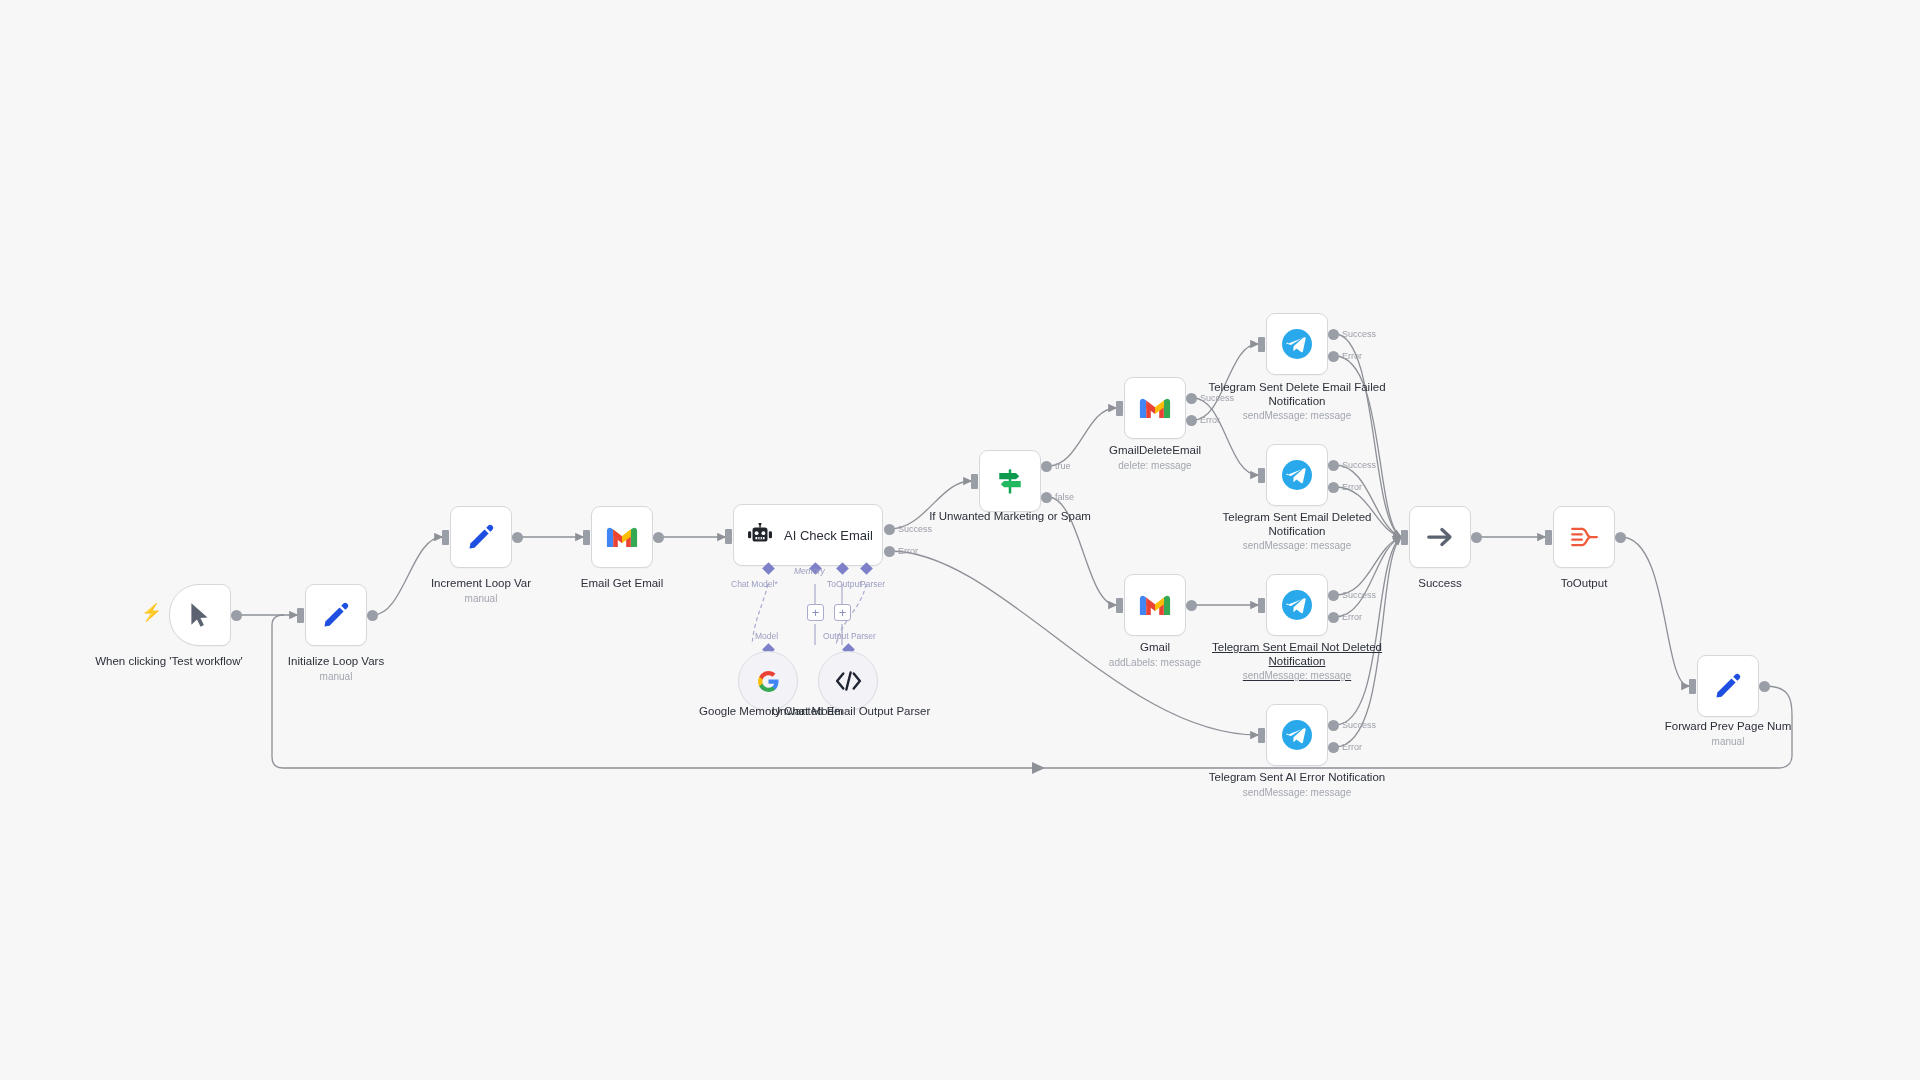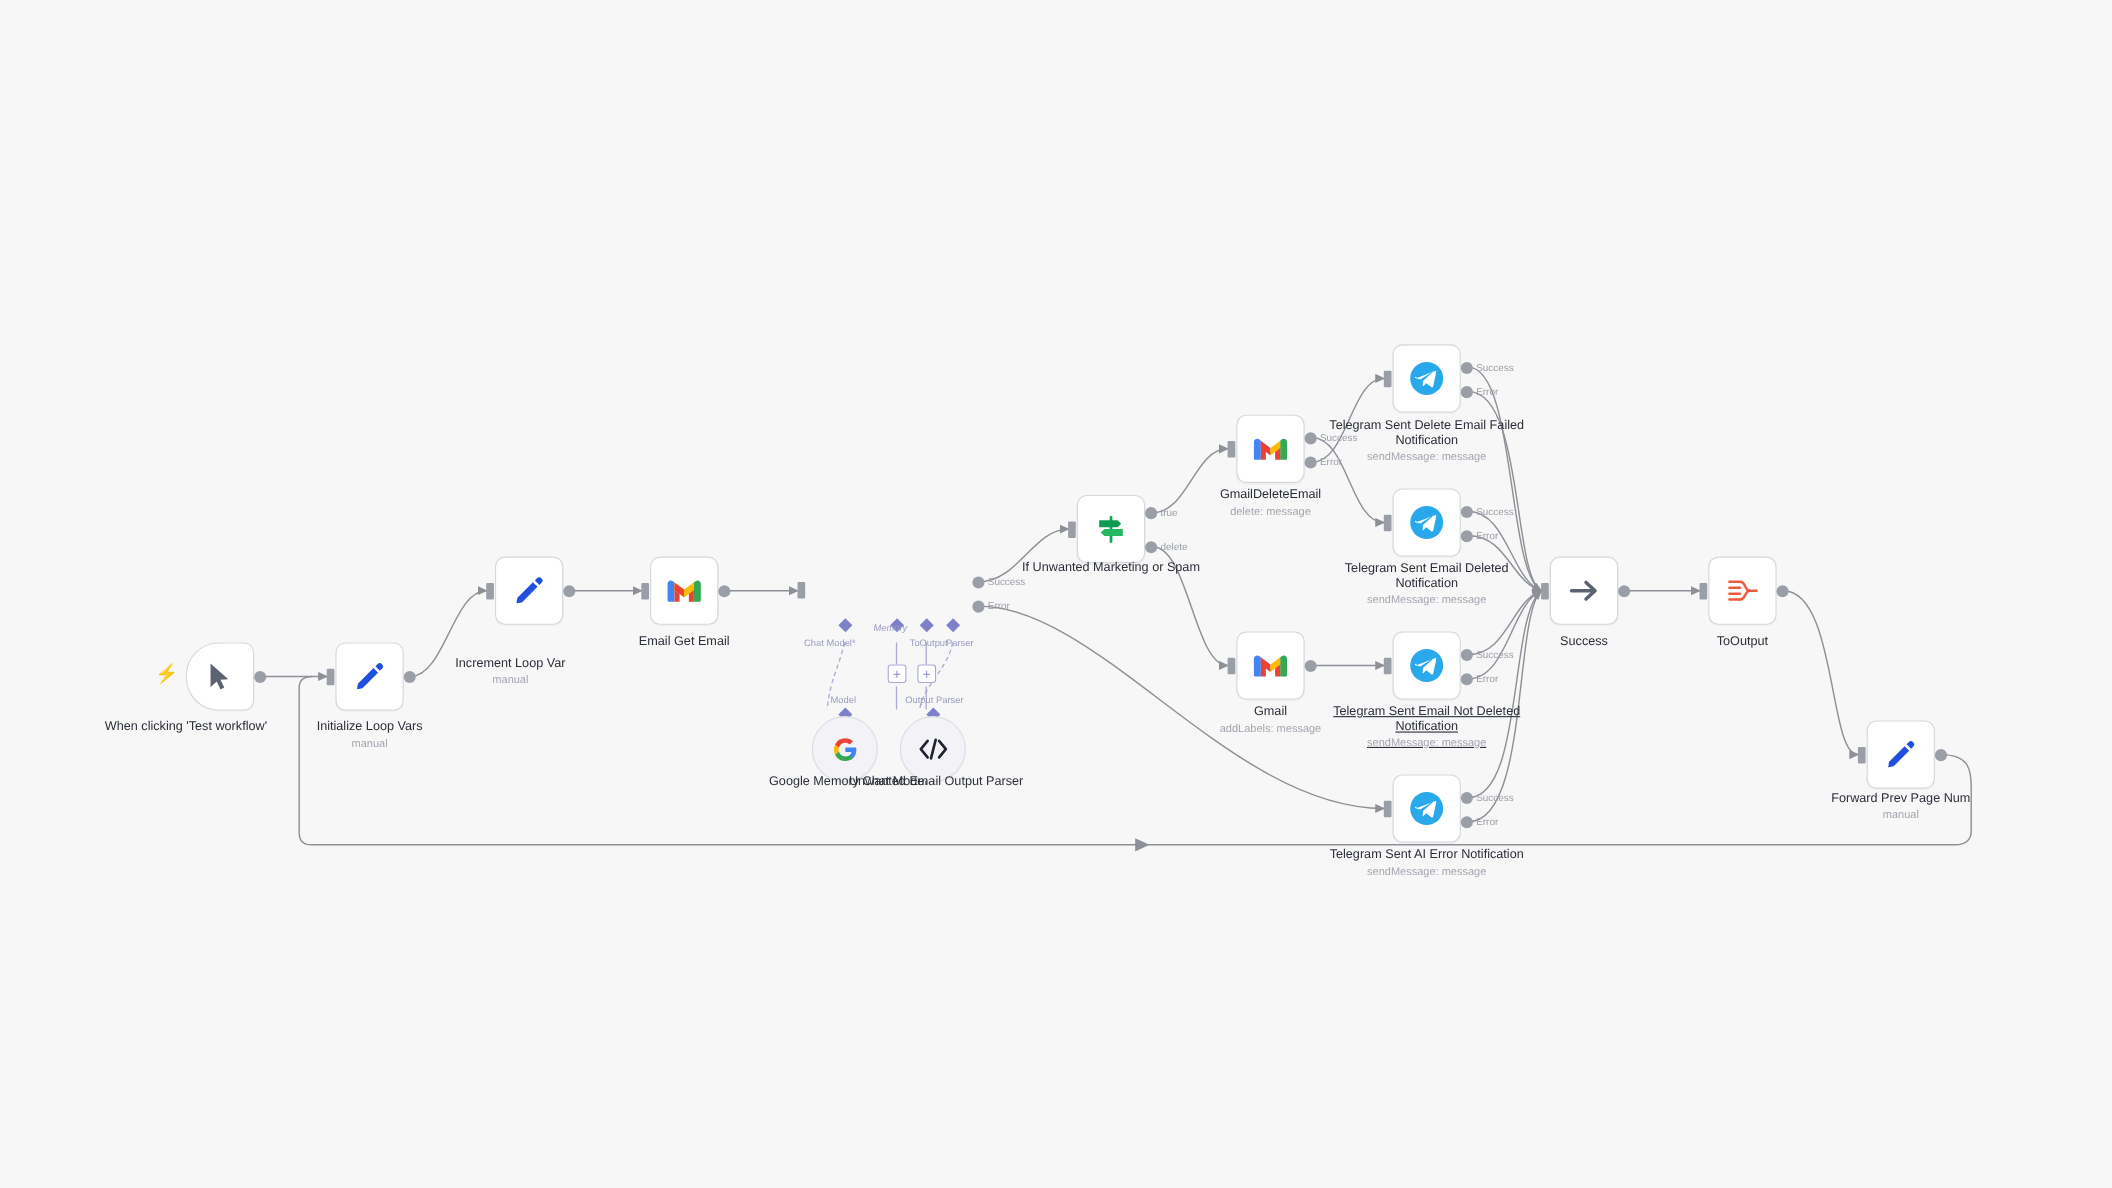--- a/index.html
+++ b/index.html
@@ -216,21 +216,21 @@
   </div>
   <div class="port-in" style="left:297px; top:608px;"></div>
   <div class="port" style="left:367px; top:610px;"></div>
 
   <div class="node square" style="left:450px; top:506px;">
     <svg class="icon-svg" width="30" height="30" viewBox="0 0 24 24">
       <path d="M3.5 17.2 L14.8 5.9 L18.1 9.2 L6.8 20.5 L2.8 21.2 Z" fill="#1f4fe0"></path>
       <path d="M16.2 4.5 L17.7 3.0 A2.1 2.1 0 0 1 21.0 6.3 L19.5 7.8 Z" fill="#1f4fe0"></path>
     </svg>
   </div>
-  <div class="caption" style="left:364px; top:577px;margin-top:20px;">
+  <div class="caption" style="left:381px; top:577px;">
     <span>Increment Loop Var</span>
     <span class="sub">manual</span>
   </div>
   <div class="port-in" style="left:442px; top:530px;"></div>
   <div class="port" style="left:512px; top:532px;"></div>
 
   <div class="node square" style="left:591px; top:506px;">
     <svg class="icon-svg" width="32" height="24" viewBox="0 0 32 24">
       <path d="M2.6 22 L2.6 6.2 L16 16.1 L29.4 6.2 L29.4 22 L24.8 22 L24.8 12 L16 18.6 L7.2 12 L7.2 22 Z" fill="#ffffff"></path>
       <path d="M0.9 21.4 L0.9 6.0 C0.9 3.2 3.8 2.0 5.6 3.4 L7.2 4.6 L7.2 22 L2.3 22 A1.4 1.4 0 0 1 0.9 21.4 Z" fill="#4285f4"></path>
@@ -240,20 +240,36 @@
       <path d="M7.2 4.6 L16 11.2 L16 18.0 L7.2 11.4 Z" fill="#ea4335"></path>
       <path d="M24.8 4.6 L24.8 11.4 L16 18.0 L16 11.2 Z" fill="#fbbc04"></path>
     </svg>
   </div>
   <div class="caption" style="left:522px; top:577px;">
     <span>Email Get Email</span>
   </div>
   <div class="port-in" style="left:583px; top:530px;"></div>
   <div class="port" style="left:653px; top:532px;"></div>
 
+  <div class="node wide" style="left:733px; top:504px;">
+    <svg class="icon-svg" width="28" height="24" viewBox="0 0 28 24">
+      <rect x="6.5" y="4.5" width="15" height="14" rx="2.6" fill="#20242b"></rect>
+      <rect x="13.3" y="0.6" width="1.5" height="4" fill="#20242b"></rect>
+      <circle cx="14" cy="0.8" r="1.5" fill="#20242b"></circle>
+      <rect x="2" y="8.2" width="3.2" height="7" rx="1.3" fill="#20242b"></rect>
+      <rect x="22.8" y="8.2" width="3.2" height="7" rx="1.3" fill="#20242b"></rect>
+      <circle cx="10.6" cy="10.2" r="1.9" fill="#ffffff"></circle>
+      <circle cx="17.4" cy="10.2" r="1.9" fill="#ffffff"></circle>
+      <rect x="9.3" y="14.1" width="9.4" height="2.1" rx="0.7" fill="#ffffff"></rect>
+      <rect x="11.2" y="14.1" width="1.1" height="2.1" fill="#20242b"></rect>
+      <rect x="13.5" y="14.1" width="1.1" height="2.1" fill="#20242b"></rect>
+      <rect x="15.8" y="14.1" width="1.1" height="2.1" fill="#20242b"></rect>
+    </svg>
+    <span class="wide-title">AI Check Email</span>
+  </div>
   <div class="port-in" style="left:725px; top:529px;"></div>
   <div class="port" style="left:884px; top:524px;"></div>
   <div class="port-label" style="left:898px; top:524px;">Success</div>
   <div class="port" style="left:884px; top:546px;"></div>
   <div class="port-label" style="left:898px; top:546px;">Error</div>
 
   <div class="diamond" style="left:764px; top:564px;"></div>
   <div class="diamond" style="left:811px; top:564px;"></div>
   <div class="diamond" style="left:838px; top:564px;"></div>
   <div class="diamond" style="left:862px; top:564px;"></div>
@@ -300,21 +316,21 @@
       <path d="M20.6 12.0 L7.2 12.0 L4.6 14.5 L7.2 17.0 L20.6 17.0 Z" fill="#21b85f"></path>
     </svg>
   </div>
   <div class="caption" style="left:910px; top:510px;">
     <span>If Unwanted Marketing or Spam</span>
   </div>
   <div class="port-in" style="left:971px; top:474px;"></div>
   <div class="port" style="left:1041px; top:461px;"></div>
   <div class="port-label" style="left:1055px; top:461px;">true</div>
   <div class="port" style="left:1041px; top:492px;"></div>
-  <div class="port-label" style="left:1055px; top:492px;">delete</div>
+  <div class="port-label" style="left:1055px; top:492px;">false</div>
 
   <div class="node square" style="left:1124px; top:377px;">
     <svg class="icon-svg" width="32" height="24" viewBox="0 0 32 24">
       <path d="M0.9 21.4 L0.9 6.0 C0.9 3.2 3.8 2.0 5.6 3.4 L7.2 4.6 L7.2 22 L2.3 22 A1.4 1.4 0 0 1 0.9 21.4 Z" fill="#4285f4"></path>
       <path d="M24.8 4.6 L26.4 3.4 C28.2 2.0 31.1 3.2 31.1 6.0 L31.1 21.4 A1.4 1.4 0 0 1 29.7 22 L24.8 22 Z" fill="#34a853"></path>
       <path d="M7.2 22 L7.2 8.3 L16 15.0 L24.8 8.3 L24.8 22 L20.2 22 L20.2 13.4 L16 16.6 L11.8 13.4 L11.8 22 Z" fill="#ea4335"></path>
       <path d="M7.2 4.6 L16 11.2 L16 18.0 L7.2 11.4 Z" fill="#ea4335"></path>
       <path d="M24.8 4.6 L24.8 11.4 L16 18.0 L16 11.2 Z" fill="#fbbc04"></path>
     </svg>
   </div>

